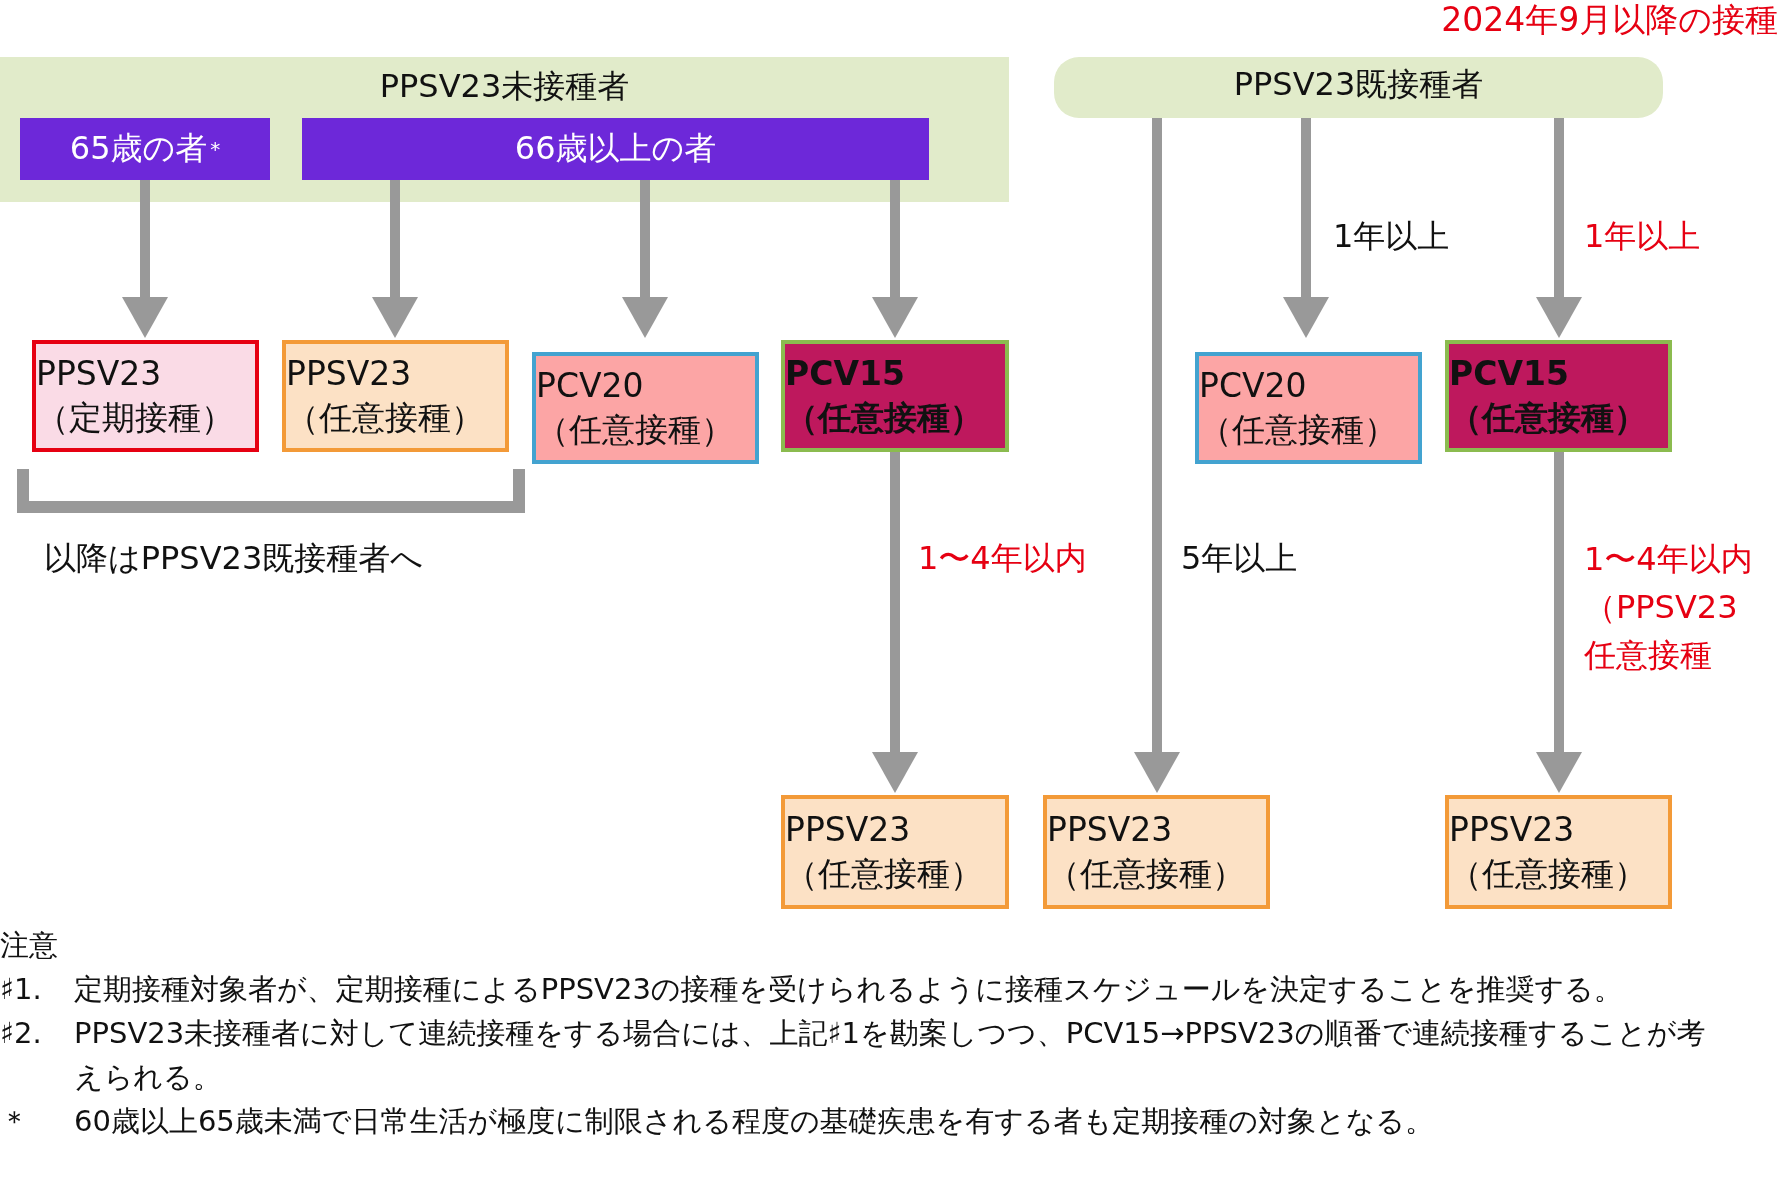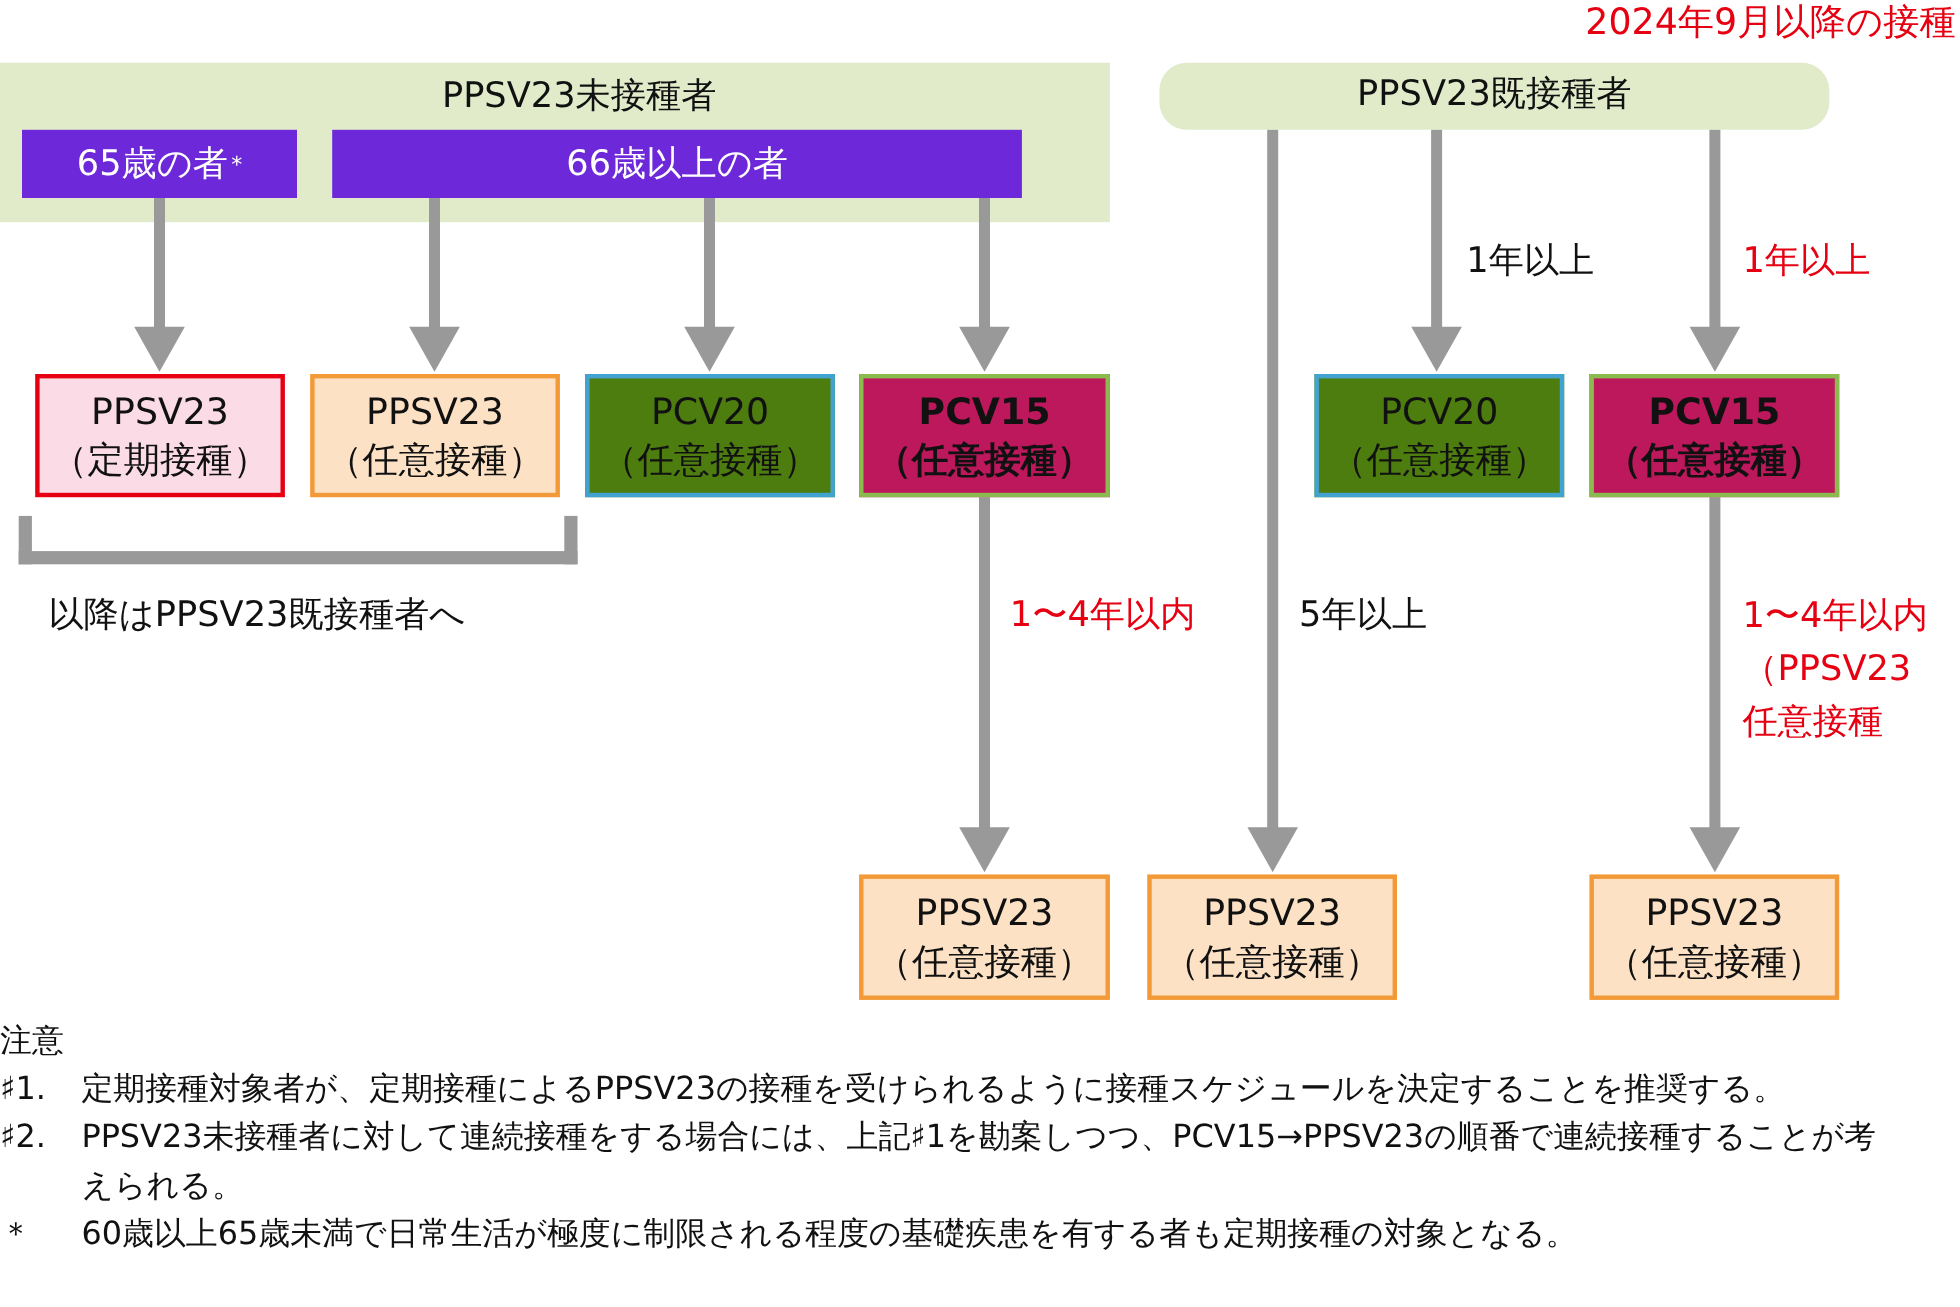--- a/index.html
+++ b/index.html
@@ -4,42 +4,42 @@
 <style>
   html, body { margin: 0; padding: 0; background: #ffffff; }
   body { width: 1782px; height: 1188px; position: relative; overflow: hidden;
          font-family: "DejaVu Sans", "Liberation Sans", sans-serif; color: #111; }
   .abs { position: absolute; }
   .title-red { right: 4px; top: -2px; font-size: 33px; color: #e60012; white-space: nowrap; }
   .panel { background: #e1ebca; }
   .panel-label { position: absolute; left: 0; right: 0; text-align: center; font-size: 32px; color: #111; white-space: nowrap; }
   .group-box { background: #6d28d9; color: #ffffff; font-size: 32px; display: flex; align-items: center; justify-content: center; white-space: nowrap; }
   .group-box sup { font-size: 20px; vertical-align: 10px; margin-left: 3px; }
-  .vbox { box-sizing: border-box; border: 4px solid; display: flex; flex-direction: column; align-items: center; justify-content: center; font-size: 33px; line-height: 44px; text-align: center; white-space: nowrap; }
+  .vbox { box-sizing: border-box; border: 4px solid; display: flex; flex-direction: column; align-items: flex-start; justify-content: center; font-size: 33px; line-height: 44px; text-align: center; white-space: nowrap; }
   .vbox .sub { letter-spacing: 0px; }
   .b-red { border-color: #e60012; background: #fadbe6; }
   .b-orange { border-color: #f39a38; background: #fce1c5; }
-  .b-blue { border-color: #43a3d0; background: #4d7c0f; }
+  .b-blue { border-color: #43a3d0; background: #fca5a5; margin-top: 12px; }
   .b-green { border-color: #8bbb4f; background: #be185d; font-weight: bold; }
   .lbl { font-size: 32px; white-space: nowrap; line-height: 46px; }
   .lbl.red { color: #e60012; }
   .lbl.black { color: #111; }
   .notes { left: 0; top: 923px; width: 1716px; font-size: 29px; line-height: 44px; color: #111; }
   .note-row { display: flex; }
   .note-mark { width: 74px; flex: 0 0 74px; white-space: nowrap; }
   .note-text { flex: 1; }
   svg.connectors { position: absolute; left: 0; top: 0; }
 </style>
 </head>
 <body>
 
 <div class="abs title-red">2024年9月以降の接種</div>
 
 <div class="abs panel" style="left:0; top:57px; width:1009px; height:145px;">
-  <div class="panel-label" style="top:8px; left:0; width:1009px;padding-left:22px;">PPSV23未接種者</div>
+  <div class="panel-label" style="top:8px; left:0; width:1009px;">PPSV23未接種者</div>
 </div>
 <div class="abs group-box" style="left:20px; top:118px; width:250px; height:62px;">
   <span>65歳の者</span>
     <sup>*</sup>
 </div>
 <div class="abs group-box" style="left:302px; top:118px; width:627px; height:62px;">
   <span>66歳以上の者</span>
 </div>
 
 <div class="abs panel" style="left:1054px; top:57px; width:609px; height:61px;border-radius:25px;">

